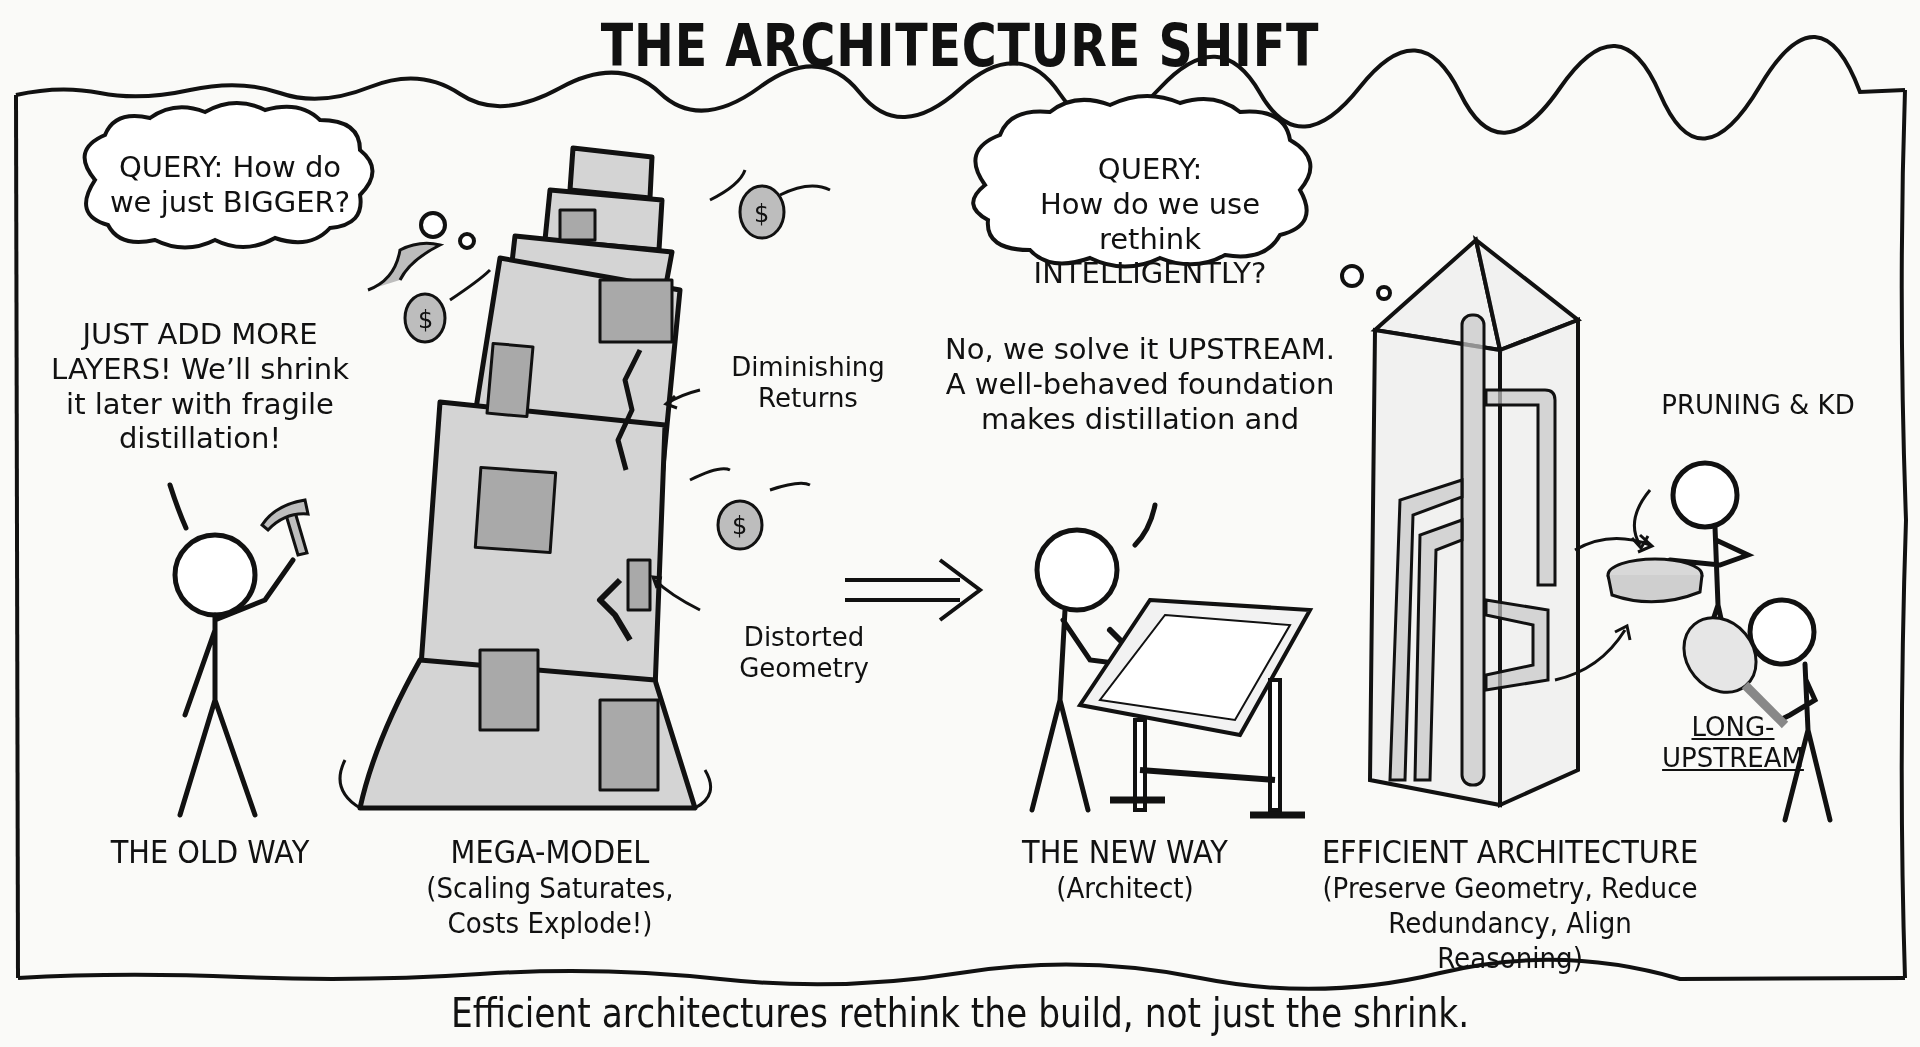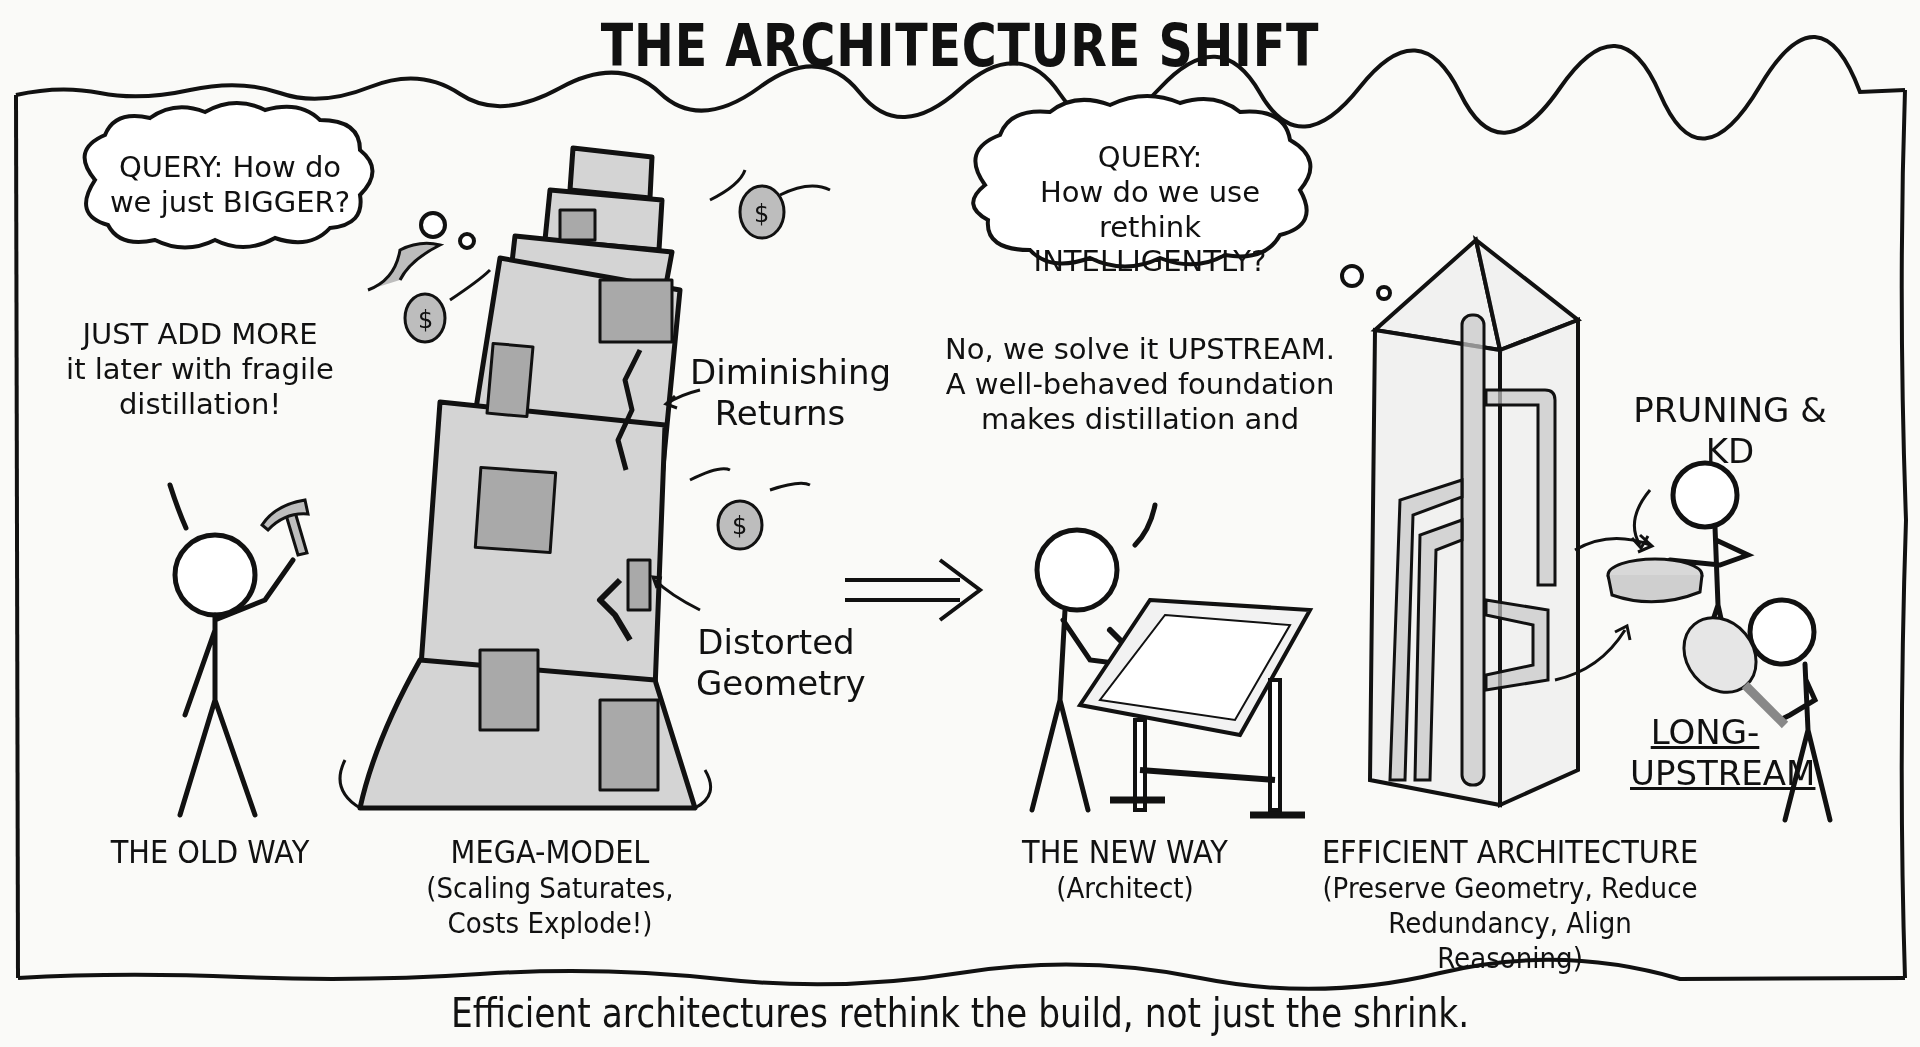--- a/index.html
+++ b/index.html
@@ -3,21 +3,21 @@
 <meta charset="utf-8">
 <style>
   html,body{margin:0;padding:0;background:#fafaf8;}
   body{width:1920px;height:1047px;position:relative;overflow:hidden;font-family:"DejaVu Sans",sans-serif;color:#111;}
   .title{position:absolute;left:0;top:12px;width:1920px;text-align:center;font-family:"DejaVu Sans",sans-serif;font-size:58px;font-weight:bold;letter-spacing:1px;transform:scaleX(0.82);transform-origin:center;}
   .caption{position:absolute;left:0;top:990px;width:1920px;text-align:center;font-size:40px;transform:scaleX(0.86);transform-origin:center;}
   svg.scene{position:absolute;left:0;top:0;}
   .txt{position:absolute;text-align:center;line-height:1.2;}
   .t-md{font-size:29px;}
   .t-lg{font-size:32px;}
-  .t-sm{font-size:34px;}
+  .t-sm{font-size:26px;margin-left:28px;}
   .cond{transform:scaleX(0.9);transform-origin:center;}
   .l{display:block;}
 </style>
 </head>
 <body>
 
 <div class="title">THE ARCHITECTURE SHIFT</div>
 
 <svg class="scene" width="1920" height="1047" viewBox="0 0 1920 1047">
 
@@ -158,35 +158,36 @@
   </g>
 </svg>
 
 <div class="txt t-md" style="left:95px;top:150px;width:270px;">
   <span class="l">QUERY: How do</span>
   <span class="l">we just BIGGER?</span>
 </div>
 
 <div class="txt t-md" style="left:50px;top:317px;width:300px;">
   <span class="l">JUST ADD MORE</span>
+  <span class="l">LAYERS! We’ll shrink</span>
   <span class="l">it later with fragile</span>
   <span class="l">distillation!</span>
 </div>
 
 <div class="txt t-sm" style="left:690px;top:352px;width:180px;">
   <span class="l">Diminishing</span>
   <span class="l">Returns</span>
 </div>
 
 <div class="txt t-sm" style="left:696px;top:622px;width:160px;">
   <span class="l">Distorted</span>
   <span class="l">Geometry</span>
 </div>
 
-<div class="txt t-md" style="left:985px;top:140px;width:330px;">
+<div class="txt t-md" style="left:985px;top:152px;width:330px;">
   <span class="l">QUERY:</span>
   <span class="l">How do we use rethink</span>
   <span class="l">INTELLIGENTLY?</span>
 </div>
 
 <div class="txt t-md" style="left:935px;top:332px;width:410px;">
   <span class="l">No, we solve it UPSTREAM.</span>
   <span class="l">A well-behaved foundation</span>
   <span class="l">makes distillation and</span>
 </div>

